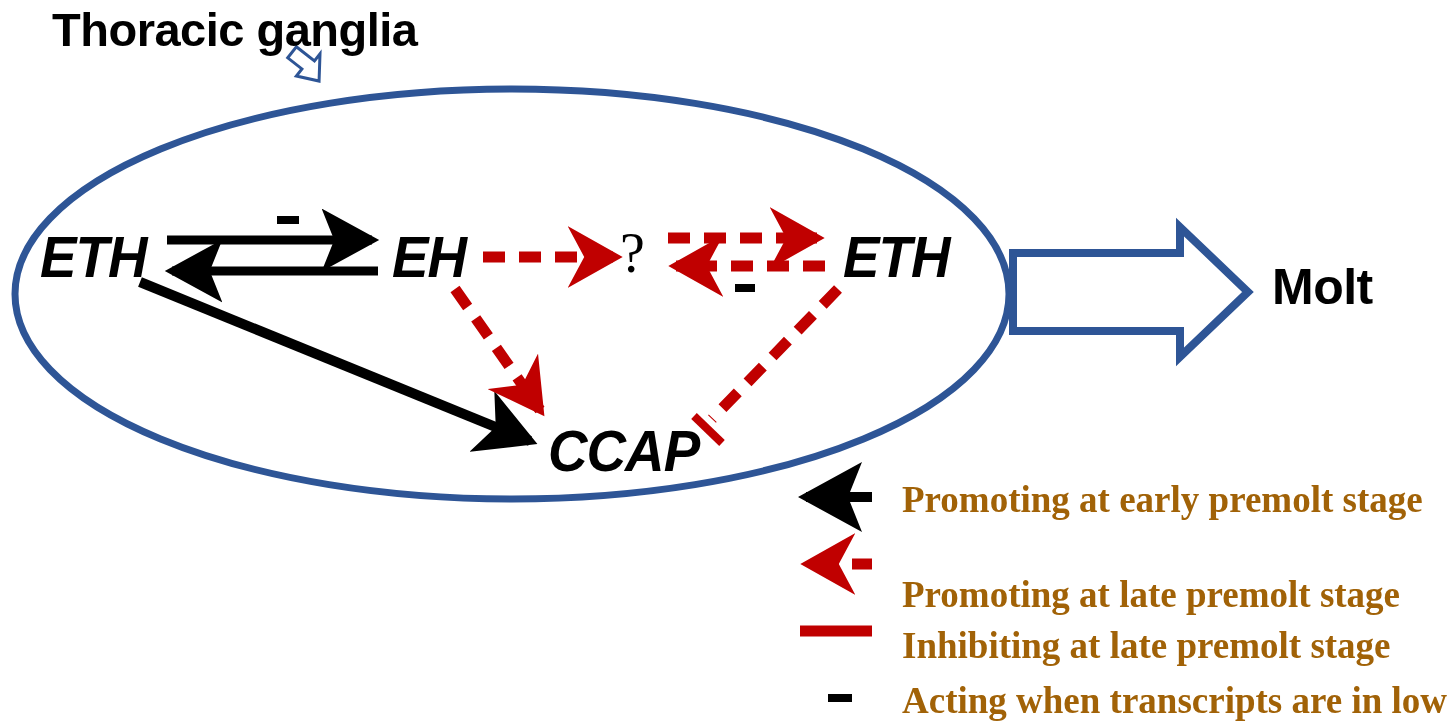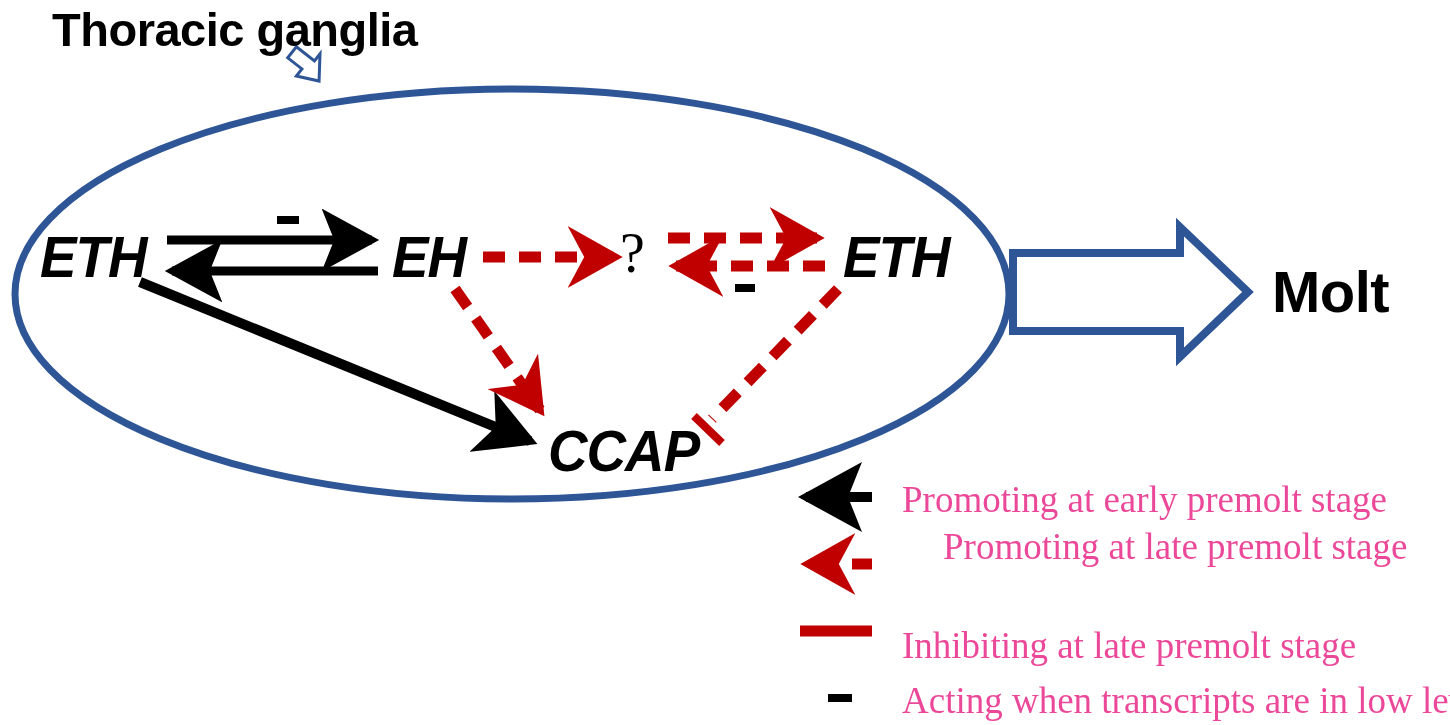--- a/index.html
+++ b/index.html
@@ -33,44 +33,44 @@
   
   .title-text {
     font-family: "Liberation Sans", sans-serif;
     font-weight: bold;
     font-size: 47px;
     letter-spacing: -0.5px;
   }
   .molt-text {
     font-family: "Liberation Sans", sans-serif;
     font-weight: bold;
-    font-size: 58px;
+    font-size: 50px;
     letter-spacing: -0.5px;
   }
   
   .node-text {
     font-family: "Liberation Sans", sans-serif;
     font-weight: bold;
     font-style: italic;
     font-size: 57px;
     letter-spacing: -1px;
     transform: scaleX(0.96);
     transform-origin: left center;
   }
   .qmark-text {
     font-family: "Liberation Serif", serif;
     font-weight: normal;
     font-size: 56px;
   }
   
   .legend-text {
     font-family: "Liberation Serif", serif;
-    font-weight: normal;
+    font-weight: bold;
     font-size: 37px;
-    color: #ec4899;
+    color: #a16207;
   }
   .minus-sign {
     position: absolute;
     background: #000000;
   }
 </style>
 </head>
 <body>
 
 <div id="root">
@@ -137,17 +137,17 @@
   <div class="txt node-text" style="left:548px; top:418px;">CCAP</div>
 
   <div class="txt molt-text" style="left:1272px; top:258px;">Molt</div>
 
   <div class="minus-sign" style="left:277px; top:216px; width:22px; height:8px;"></div>
   <div class="minus-sign" style="left:735px; top:284px; width:20px; height:8px;"></div>
 
   <div class="minus-sign" style="left:828px; top:694px; width:24px; height:8px;"></div>
 
   <div class="txt legend-text" style="left:902px; top:478px;">Promoting at early premolt stage</div>
-  <div class="txt legend-text" style="left:902px; top:525px;margin-left:41px;">Promoting at late premolt stage</div>
+  <div class="txt legend-text" style="left:902px; top:573px;">Promoting at late premolt stage</div>
   <div class="txt legend-text" style="left:902px; top:612px;margin-top:12px;">Inhibiting at late premolt stage</div>
   <div class="txt legend-text" style="left:902px; top:679px;">Acting when transcripts are in low level</div>
 
 </div>
 
 </body></html>

